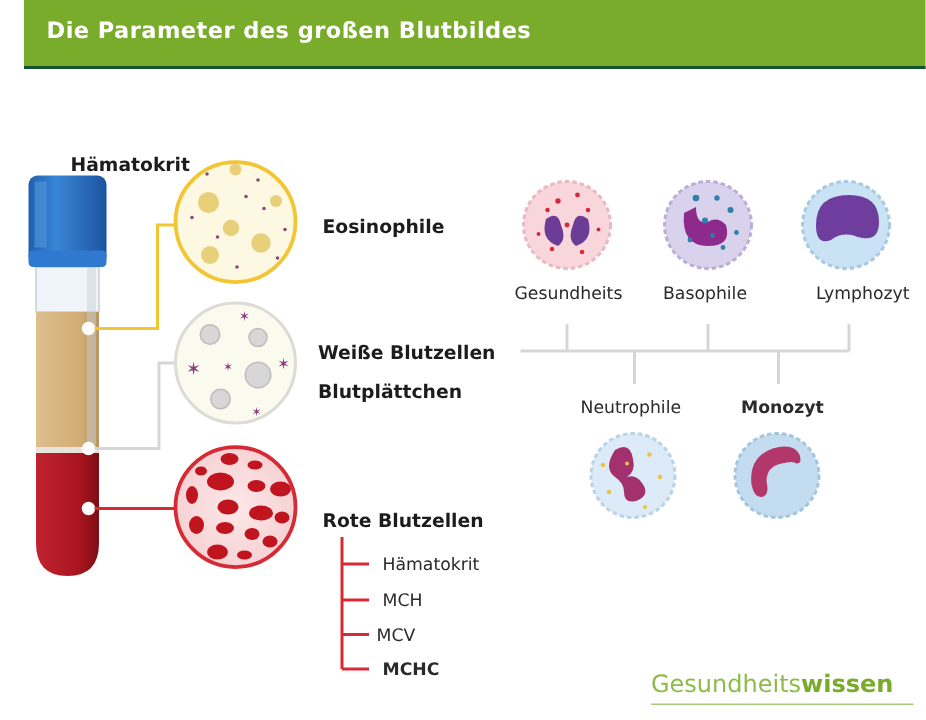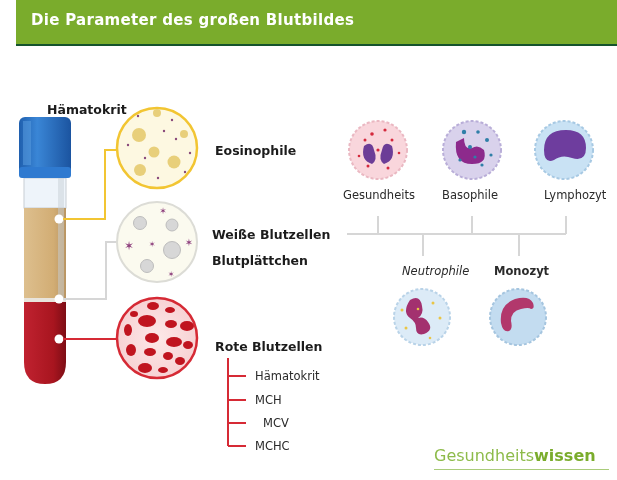--- a/index.html
+++ b/index.html
@@ -190,23 +190,23 @@
 </svg>
 
 <div class="lbl b" style="left:47px; top:76px;margin-top:26px;">Hämatokrit</div>
 <div class="lbl b" style="left:215px; top:143px;">Eosinophile</div>
 <div class="lbl b" style="left:212px; top:227px;">Weiße Blutzellen</div>
 <div class="lbl b" style="left:212px; top:253px;">Blutplättchen</div>
 <div class="lbl b" style="left:215px; top:339px;">Rote Blutzellen</div>
 
 <div class="lbl n" style="left:255px; top:369px;">Hämatokrit</div>
 <div class="lbl n" style="left:255px; top:393px;">MCH</div>
-<div class="lbl n" style="left:263px; top:416px;">MCV</div>
-<div class="lbl n" style="left:255px; top:439px;">MCHC</div>
+<div class="lbl n" style="left:251px; top:416px;">MCV</div>
+<div class="lbl n" style="left:255px; top:439px;font-weight:bold;">MCHC</div>
 
 <div class="lbl n" style="left:343px; top:188px;">Gesundheits</div>
 <div class="lbl n" style="left:442px; top:188px;">Basophile</div>
 <div class="lbl n" style="left:544px; top:188px;text-align:right;">Lymphozyt</div>
-<div class="lbl n" style="left:402px; top:264px;font-style:italic;">Neutrophile</div>
+<div class="lbl n" style="left:387px; top:264px;">Neutrophile</div>
 <div class="lbl n" style="left:494px; top:264px;font-weight:bold;">Monozyt</div>
 
 <div class="logo"><span>Gesundheits</span><b>wissen</b></div>
 <div class="logo-line"></div>
 
 </body></html>

